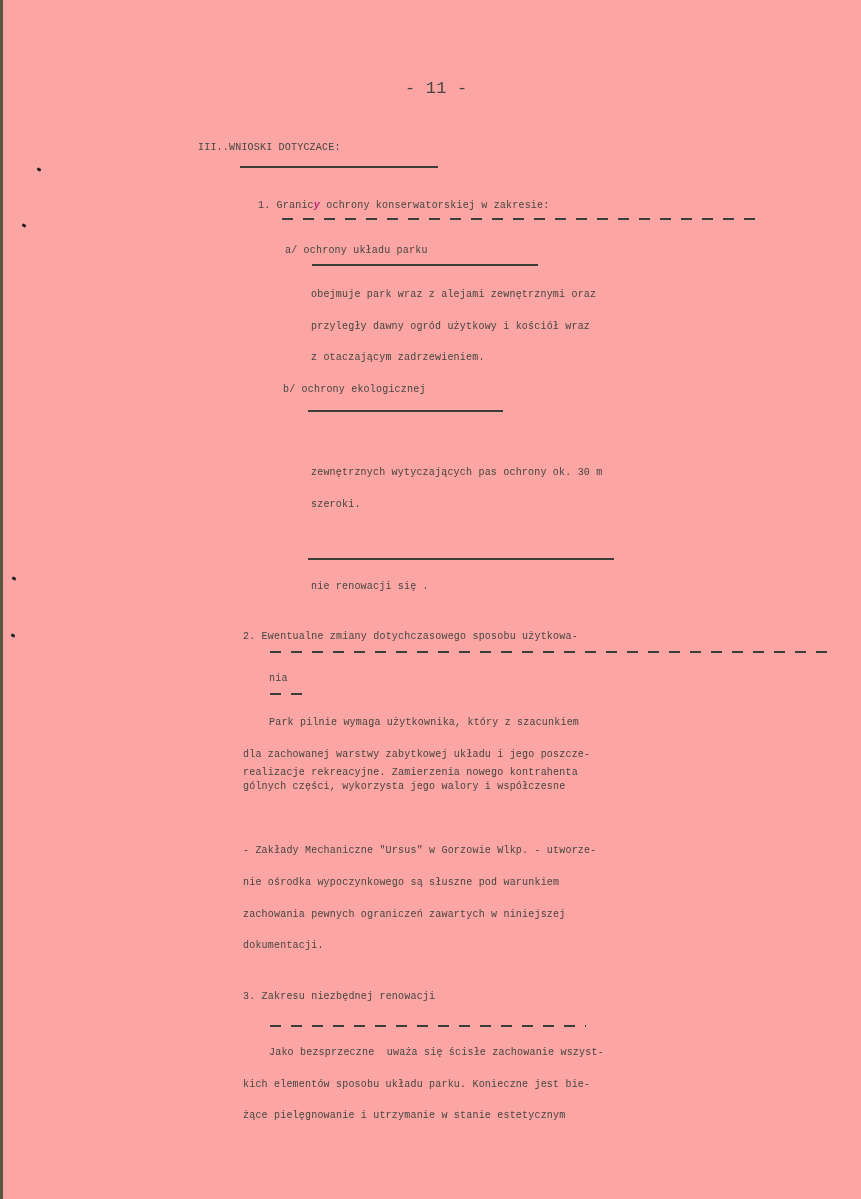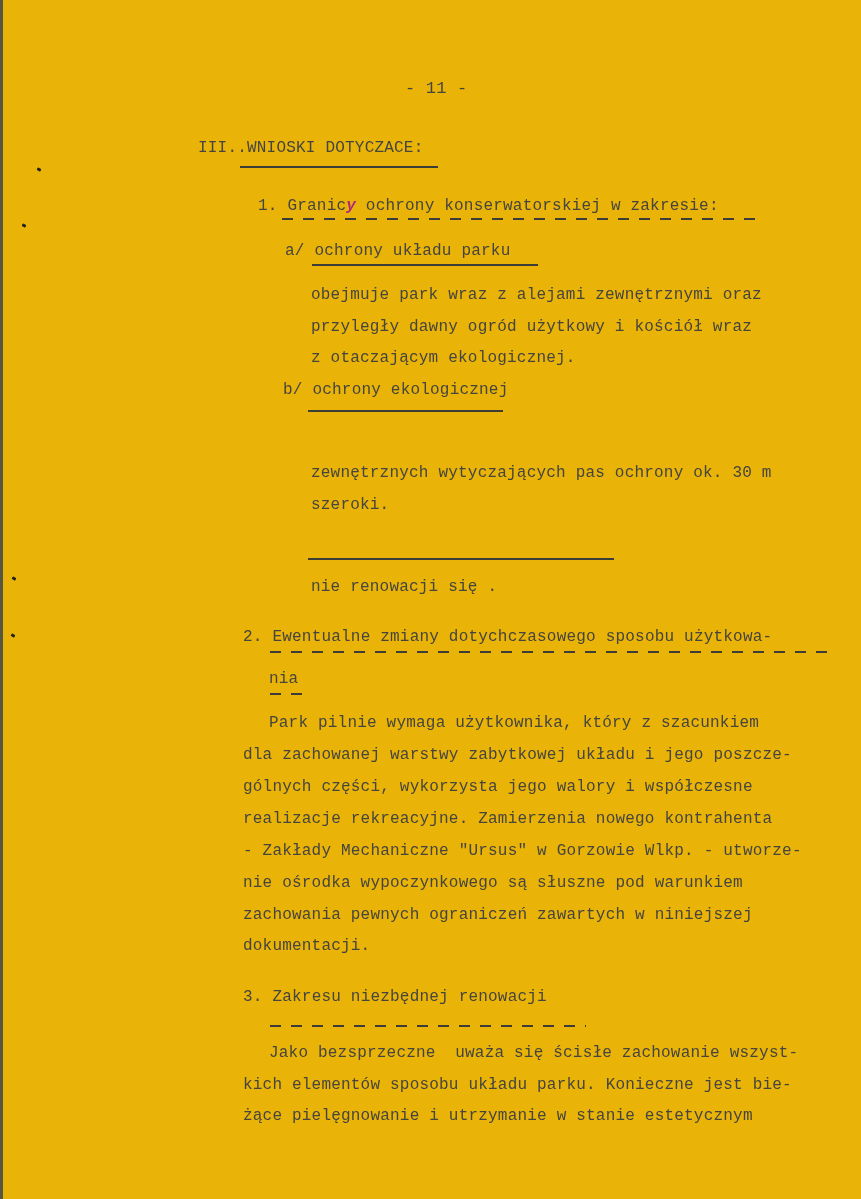--- a/index.html
+++ b/index.html
@@ -5,25 +5,25 @@
   html, body { margin: 0; padding: 0; }
   body {
     width: 861px; height: 1199px; overflow: hidden;
     background: #ecebe2;
     position: relative;
     font-family: "Liberation Mono", "DejaVu Sans Mono", monospace;
     color: #45453f;
   }
   .page {
     position: absolute; left: 0; top: 0; width: 861px; height: 1199px;
-    background: #eab308;
+    background: #fca5a5;
     box-shadow: inset 3px 0 0 #55573f;
   }
   .mark { position: absolute; width: 4px; height: 3px; background: #222; border-radius: 1px; transform: rotate(30deg); }
-  .line { position: absolute; font-size: 16px; white-space: pre; letter-spacing: 0.2px; line-height: 18px; }
+  .line { position: absolute; font-size: 10px; white-space: pre; letter-spacing: 0.2px; line-height: 18px; }
   .ul-solid { position: absolute; height: 2px; background: #3d3d38; }
   .ul-dash { position: absolute; height: 2px;
     background: repeating-linear-gradient(90deg, #3d3d38 0 11px, transparent 11px 21px); }
   .annot { color: #b0287a; font-weight: bold; font-style: italic; }
   .pagenum { position: absolute; left: 405px; top: 80px; font-size: 17px; }
 </style>
 </head>
 <body>
 
 <div class="page">
@@ -39,41 +39,41 @@
   <div class="ul-solid" style="left:240px;top:166px;width:198px"></div>
 
   <div class="line" style="left:258px;top:197px"><span>1.</span> <span>Granic</span><span class="annot">y</span><span> ochrony konserwatorskiej w zakresie:</span></div>
   <div class="ul-dash" style="left:282px;top:218px;width:478px"></div>
 
   <div class="line" style="left:285px;top:242px"><span>a/</span> <span>ochrony układu parku</span></div>
   <div class="ul-solid" style="left:312px;top:264px;width:226px"></div>
 
   <div class="line" style="left:311px;top:286px">obejmuje park wraz z alejami zewnętrznymi oraz</div>
   <div class="line" style="left:311px;top:318px">przyległy dawny ogród użytkowy i kościół wraz</div>
-  <div class="line" style="left:311px;top:349px">z otaczającym ekologicznej.</div>
+  <div class="line" style="left:311px;top:349px">z otaczającym zadrzewieniem.</div>
 
   <div class="line" style="left:283px;top:381px"><span>b/</span> <span>ochrony ekologicznej</span></div>
   <div class="ul-solid" style="left:308px;top:410px;width:195px"></div>
 
   <div class="line" style="left:311px;top:464px">zewnętrznych wytyczających pas ochrony ok. 30 m</div>
   <div class="line" style="left:311px;top:496px">szeroki.</div>
 
   <div class="ul-solid" style="left:308px;top:558px;width:306px"></div>
 
   <div class="line" style="left:311px;top:578px">nie renowacji się .</div>
 
   <div class="line" style="left:243px;top:628px"><span>2.</span> <span>Ewentualne zmiany dotychczasowego sposobu użytkowa-</span></div>
   <div class="ul-dash" style="left:270px;top:651px;width:558px"></div>
   <div class="line" style="left:269px;top:670px">nia</div>
   <div class="ul-dash" style="left:270px;top:693px;width:38px"></div>
 
   <div class="line" style="left:269px;top:714px">Park pilnie wymaga użytkownika, który z szacunkiem</div>
   <div class="line" style="left:243px;top:746px">dla zachowanej warstwy zabytkowej układu i jego poszcze-</div>
   <div class="line" style="left:243px;top:778px">gólnych części, wykorzysta jego walory i współczesne</div>
-  <div class="line" style="left:243px;top:810px">realizacje rekreacyjne. Zamierzenia nowego kontrahenta</div>
+  <div class="line" style="left:243px;top:764px">realizacje rekreacyjne. Zamierzenia nowego kontrahenta</div>
   <div class="line" style="left:243px;top:842px">- Zakłady Mechaniczne "Ursus" w Gorzowie Wlkp. - utworze-</div>
   <div class="line" style="left:243px;top:874px">nie ośrodka wypoczynkowego są słuszne pod warunkiem</div>
   <div class="line" style="left:243px;top:906px">zachowania pewnych ograniczeń zawartych w niniejszej</div>
   <div class="line" style="left:243px;top:937px">dokumentacji.</div>
 
   <div class="line" style="left:243px;top:988px"><span>3.</span> <span>Zakresu niezbędnej renowacji</span></div>
   <div class="ul-dash" style="left:270px;top:1025px;width:316px"></div>
 
   <div class="line" style="left:269px;top:1044px">Jako bezsprzeczne  uważa się ścisłe zachowanie wszyst-</div>
   <div class="line" style="left:243px;top:1076px">kich elementów sposobu układu parku. Konieczne jest bie-</div>

